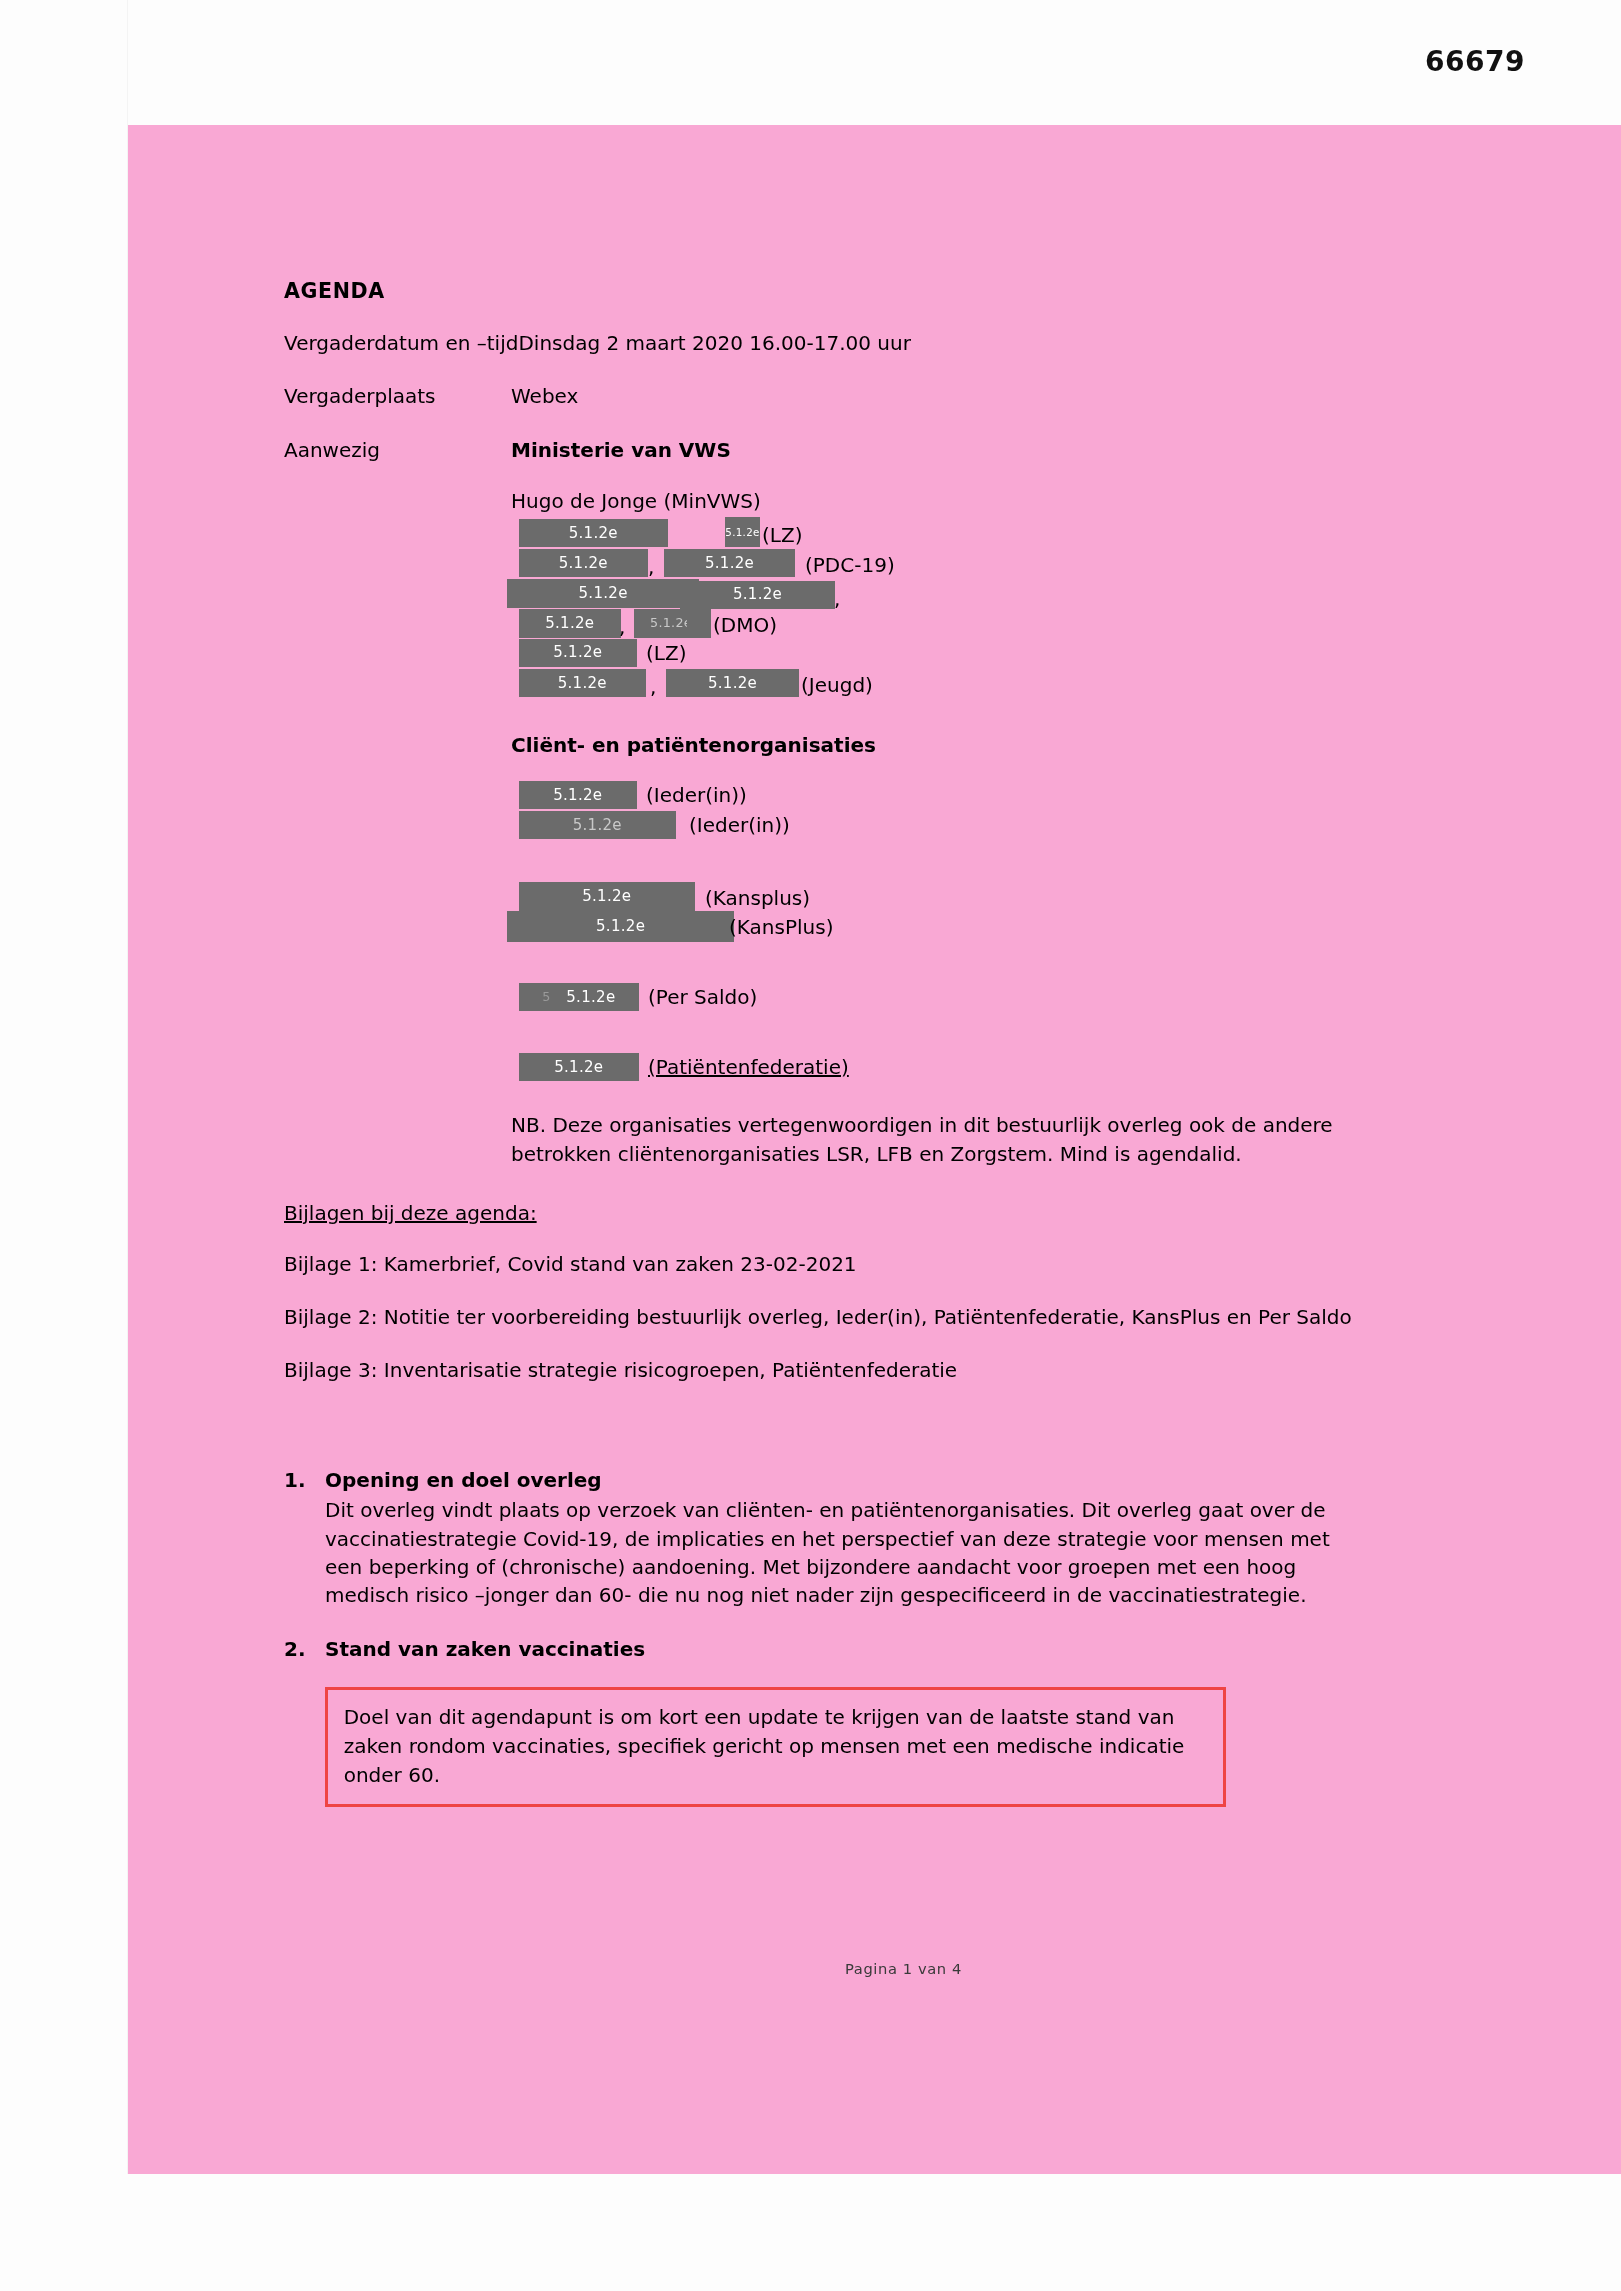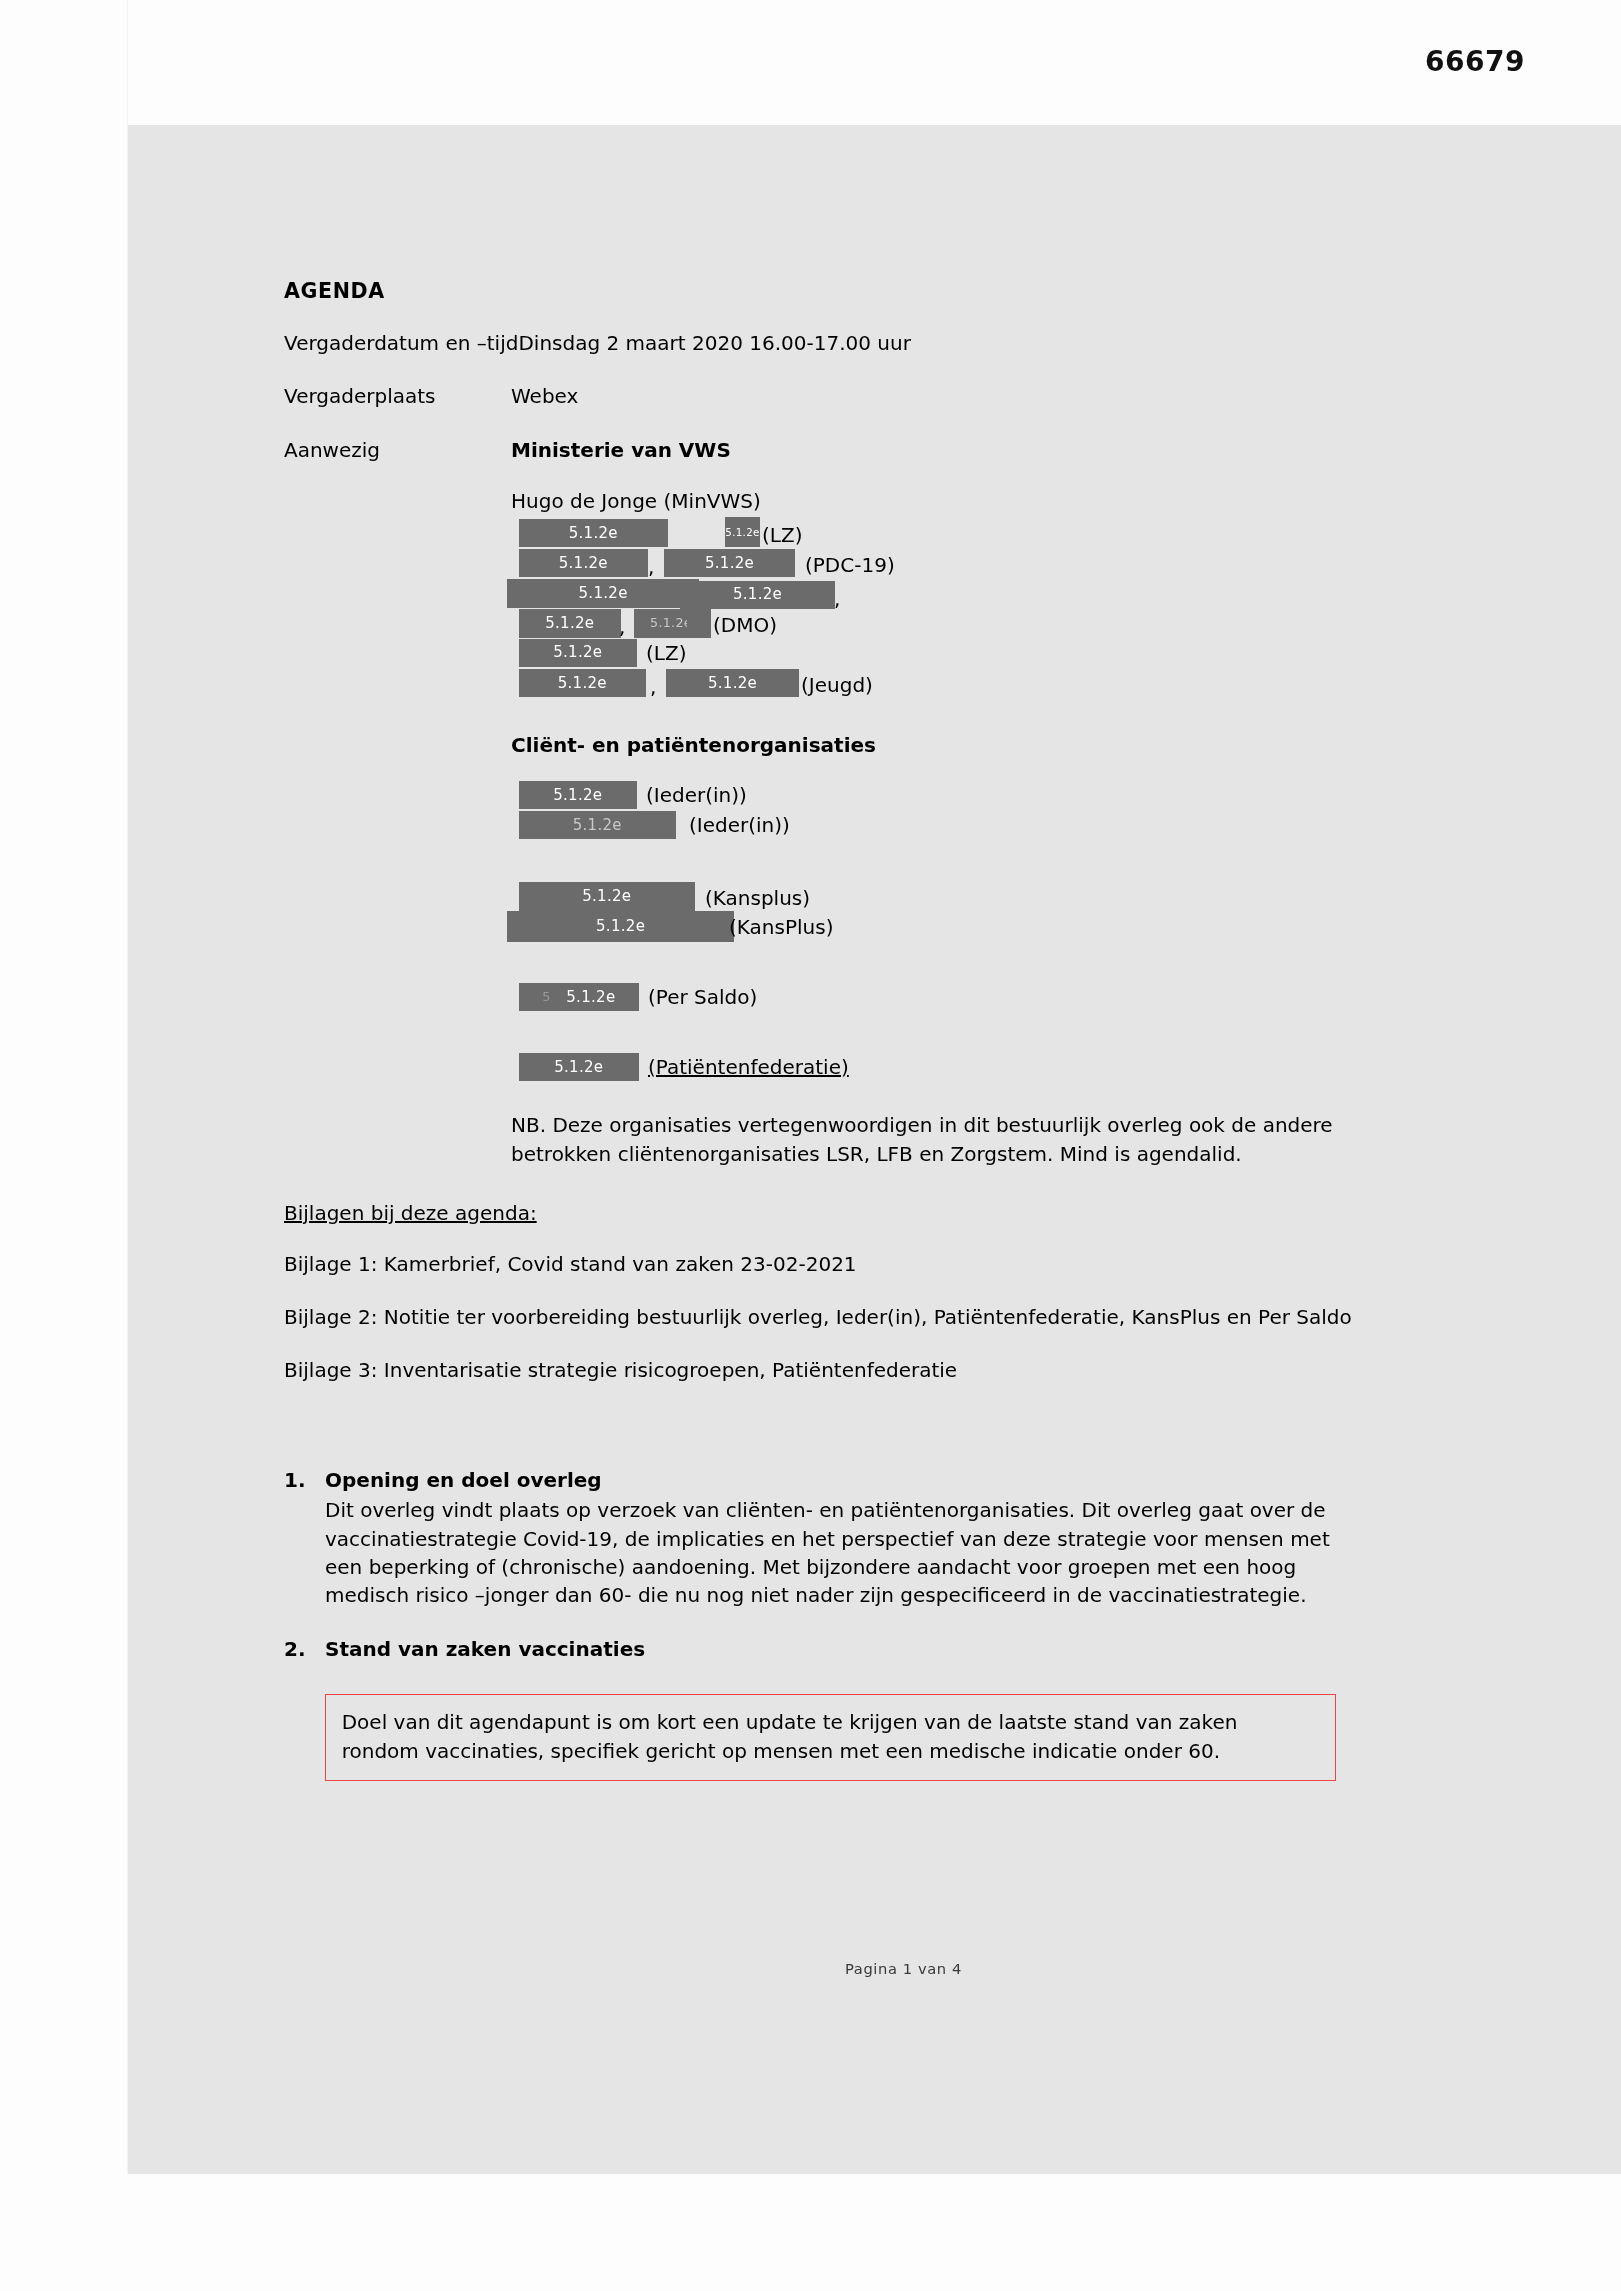--- a/index.html
+++ b/index.html
@@ -9,21 +9,21 @@
     background: #ffffff;
   }
   body {
     font-family: "DejaVu Sans", "Liberation Sans", sans-serif;
     color: #000000;
   }
   .page {
     position: relative;
     width: 1621px;
     height: 2292px;
-    background: #e5e5e5;
+    background: #f9a8d4;
     overflow: hidden;
   }
   
   .scan-edge-left {
     position: absolute;
     left: 0; top: 0;
     width: 127px; height: 2292px;
     background: #fdfdfd;
     border-right: 1px solid #f4f4f4;
   }
@@ -191,27 +191,27 @@
     font-weight: 700;
     margin-bottom: 3.9px;
   }
   .item-text {
     font-size: 20px;
     line-height: 1.42;
   }
 
   .goal-box {
     margin-left: 41px;
-    margin-top: 29px;
-    border: 1px solid #ef4444;
+    margin-top: 22px;
+    border: 3px solid #ef4444;
     padding: 12.7px 15.7px 13.7px 15.7px;
     font-size: 20px;
     line-height: 1.45;
     box-sizing: border-box;
-    width: 1011px;
+    width: 901px;
   }
 
   .footer {
     position: absolute;
     left: 0;
     top: 1960px;
     width: 1621px;
     text-align: center;
     font-size: 14.7px;
     color: #3a3a3a;

